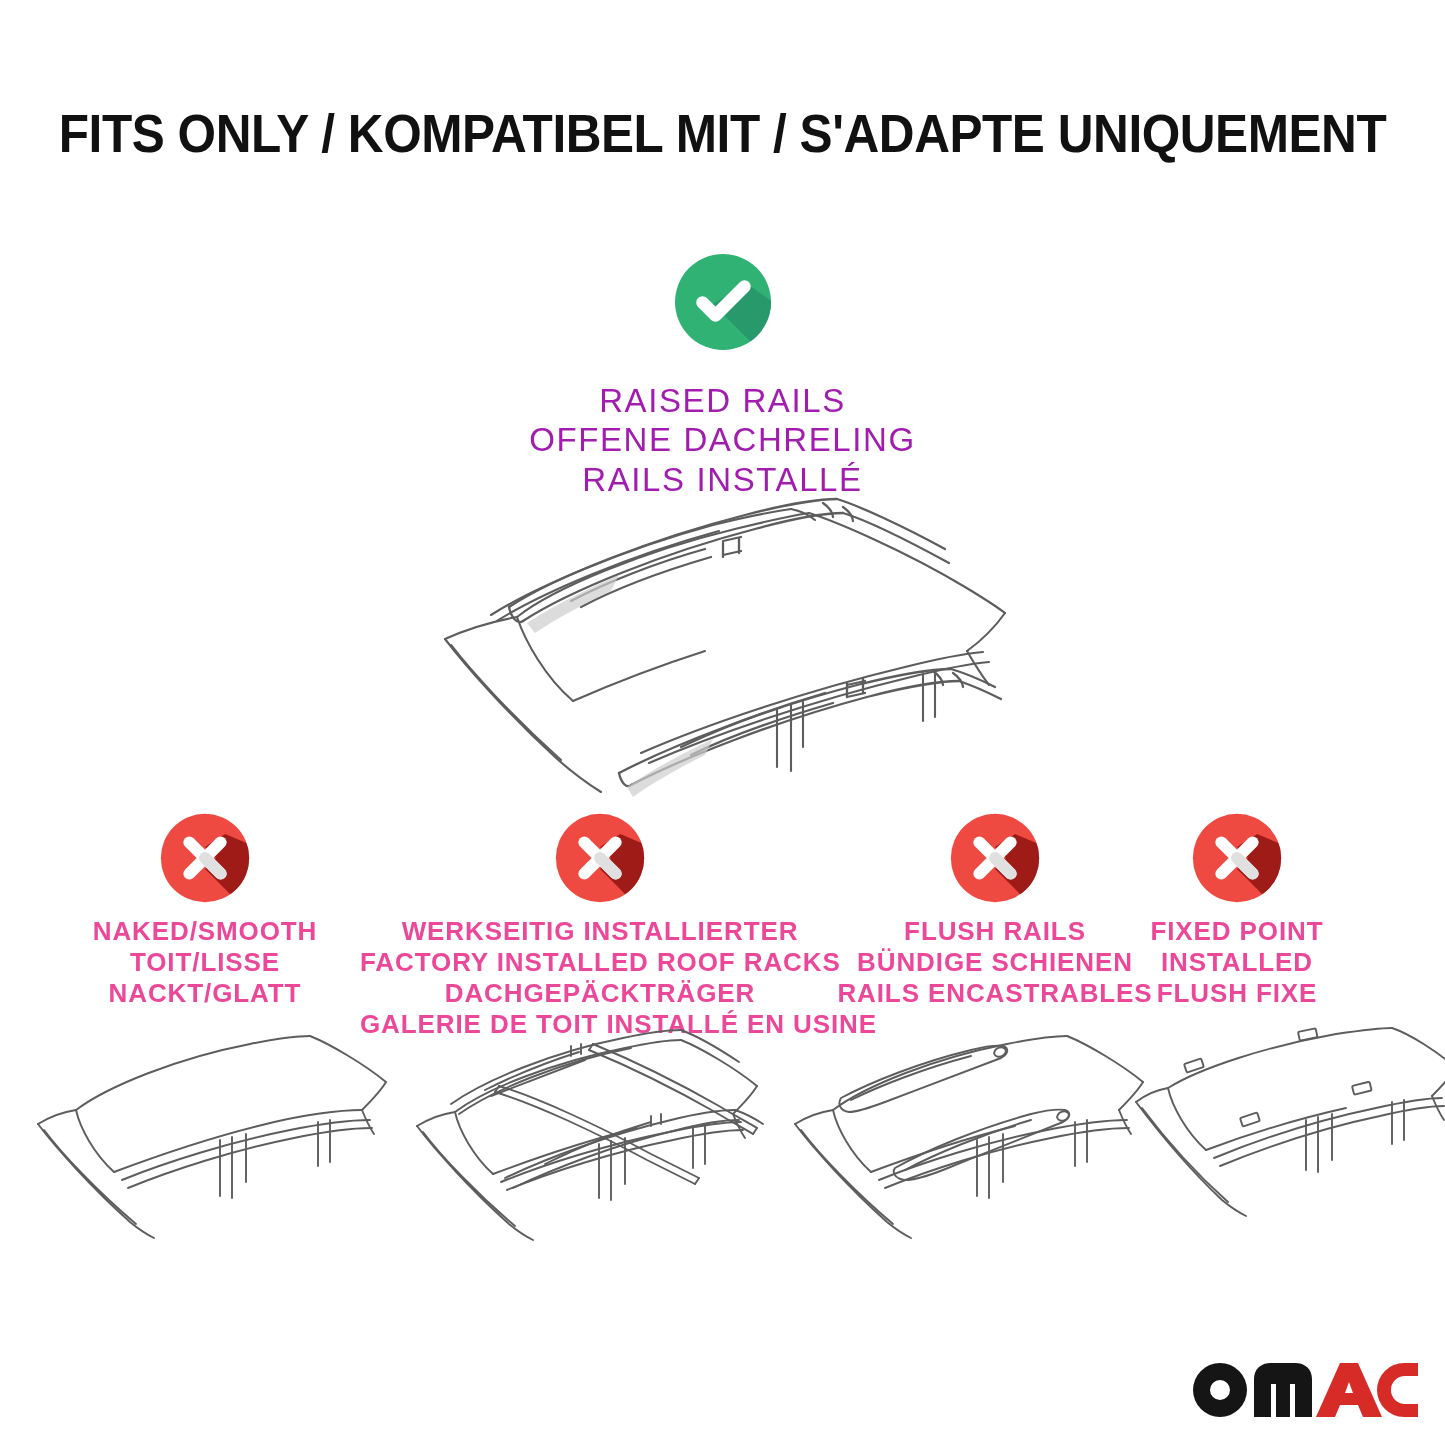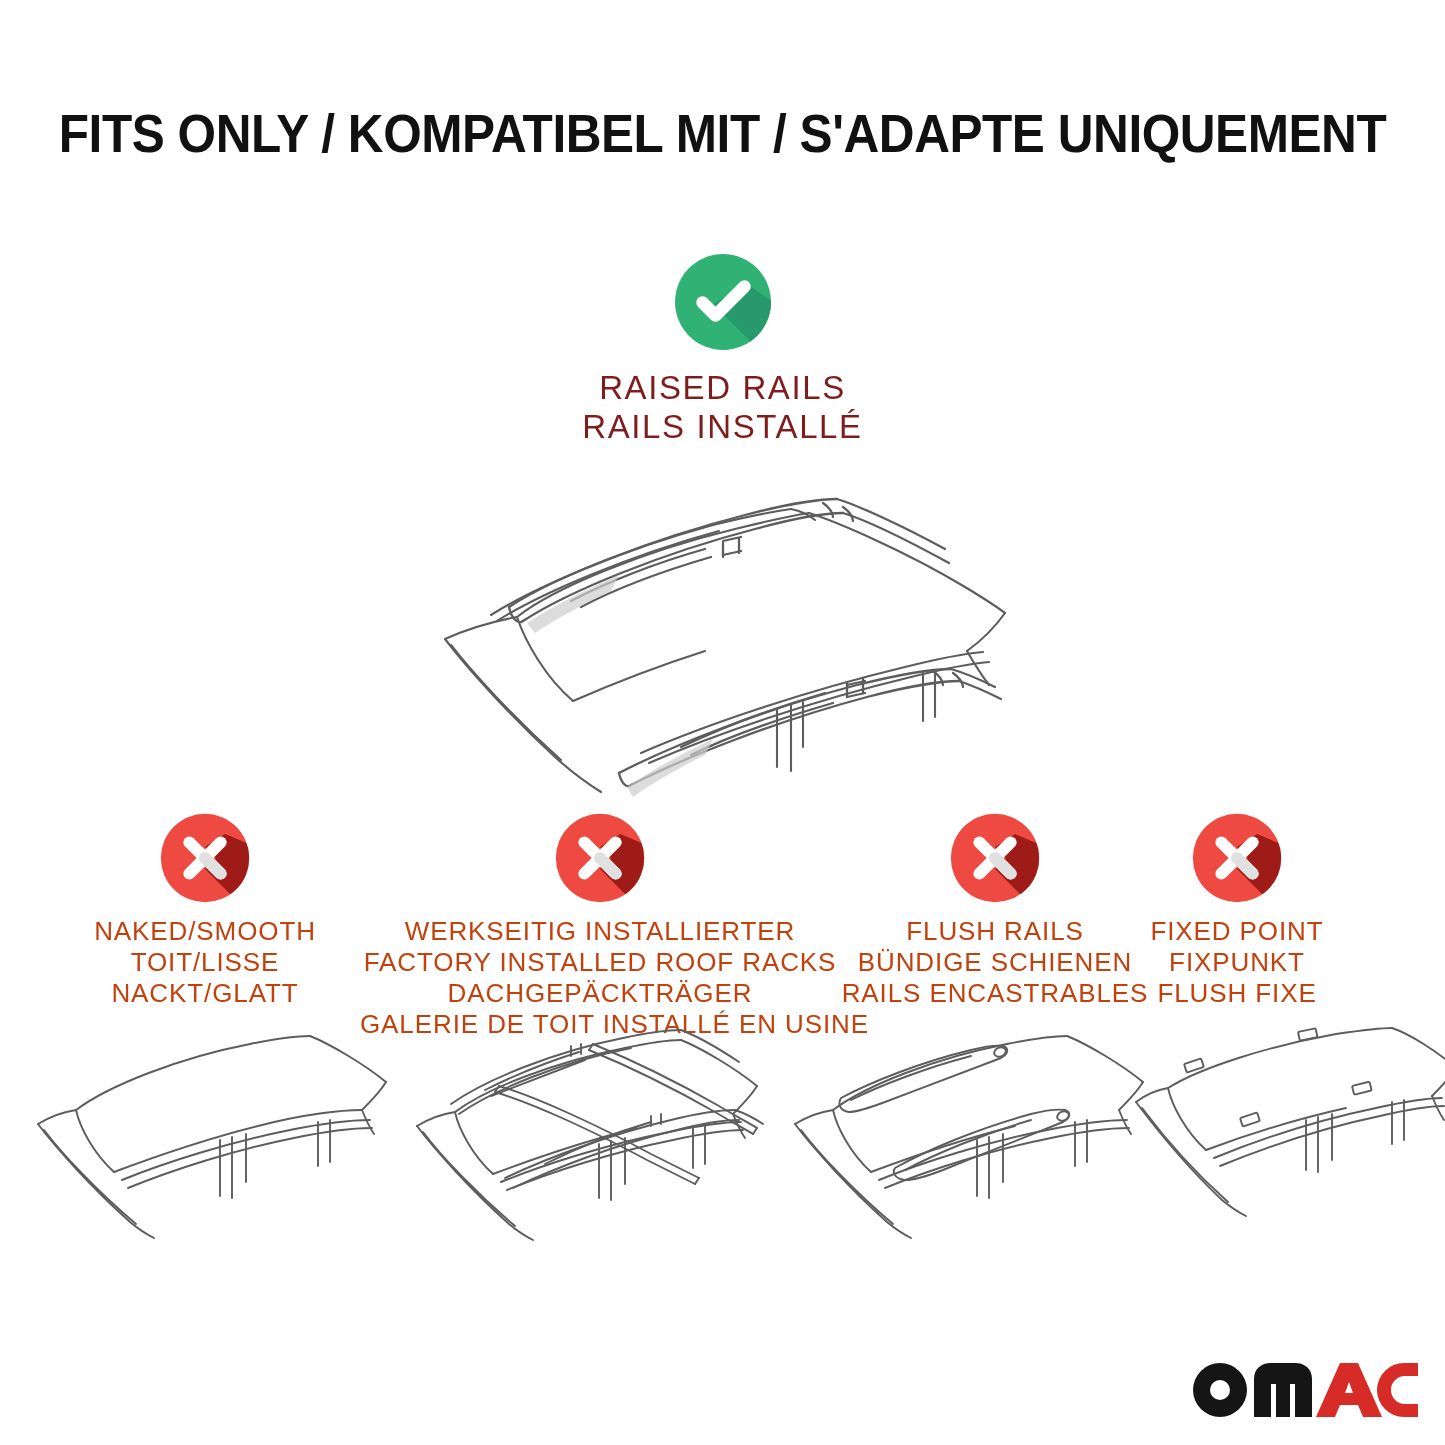--- a/index.html
+++ b/index.html
@@ -47,25 +47,25 @@
     text-align: center;
   }
 
   .check-icon-wrap {
     width: 100px;
     height: 100px;
     margin: 0 auto;
   }
 
   #primary-labels {
-    margin-top: 16px;
+    margin-top: 29px;
     font-size: 33px;
     line-height: 1.19;
     letter-spacing: 1.6px;
-    color: #7f1d1d;
+    color: #a21caf;
     font-weight: 400;
   }
   #primary-labels .ln { display: block; white-space: nowrap; }
 
   #primary-illustration {
     position: absolute;
     left: 405px;
     top: 495px;
     width: 640px;
     height: 300px;
@@ -80,22 +80,22 @@
   .col .x-icon-wrap {
     width: 92px;
     height: 92px;
     margin: 0 auto;
   }
   .col .labels {
     margin-top: 12px;
     font-size: 26px;
     line-height: 1.19;
     letter-spacing: 0.9px;
-    color: #c2410c;
-    font-weight: 400;
+    color: #ec4899;
+    font-weight: 700;
   }
   .col .labels .ln { display: block; white-space: nowrap; }
 
   #col-0 { left: 35px;   width: 340px; }
   #col-1 { left: 360px;  width: 480px; }
   #col-2 { left: 830px;  width: 330px; }
   #col-3 { left: 1102px; width: 270px; }
 
   .car-illustration {
     position: absolute;
@@ -138,20 +138,21 @@
         <circle cx="50" cy="50" r="48" fill="#2fb274"></circle>
         <g clip-path="url(#clipGreen)">
           <path d="M40 52 L52 64 L100 112 L100 50 L74 32 Z" fill="#27996a"></path>
         </g>
         <path d="M29.5 50.5 L42.5 63.5 L71.5 34.5" fill="none" stroke="#ffffff" stroke-width="12.5" stroke-linecap="round" stroke-linejoin="round"></path>
       </svg>
     </div>
 
     <div id="primary-labels">
       <span class="ln">RAISED RAILS</span>
+      <span class="ln">OFFENE DACHRELING</span>
       <span class="ln">RAILS INSTALLÉ</span>
     </div>
   </div>
 
   <div id="primary-illustration">
     <svg viewBox="0 0 640 300" width="640" height="300">
       <g fill="none" stroke="#5d5d5d" stroke-width="2.1" stroke-linecap="round" stroke-linejoin="round">
 
         <path d="M112 122 C 150 92, 240 56, 330 34 C 370 24, 392 20, 404 18"></path>
         <path d="M404 18 C 430 26, 500 56, 560 92 C 580 104, 592 112, 600 118"></path>
@@ -313,21 +314,21 @@
         </g>
         <g stroke="#ffffff" stroke-width="13" stroke-linecap="round">
           <line x1="33" y1="33" x2="67" y2="67"></line>
           <line x1="67" y1="33" x2="33" y2="67"></line>
         </g>
         <line x1="50" y1="50" x2="67" y2="67" stroke="#e0e0e0" stroke-width="13" stroke-linecap="round"></line>
       </svg>
     </div>
     <div class="labels">
       <span class="ln">FIXED POINT</span>
-      <span class="ln">FIXPUNKT</span>
+      <span class="ln">INSTALLED</span>
       <span class="ln">FLUSH FIXE</span>
     </div>
   </div>
 
   <div class="car-illustration" id="car-0">
     <svg viewBox="0 0 380 220" width="380" height="220">
       <g fill="none" stroke="#5d5d5d" stroke-width="1.9" stroke-linecap="round" stroke-linejoin="round">
         <path d="M58 90 C 90 66, 160 38, 232 24 C 262 18, 282 16, 292 16"></path>
         <path d="M292 16 C 312 24, 346 44, 368 62"></path>
         <path d="M58 90 C 62 108, 76 134, 96 152"></path>

